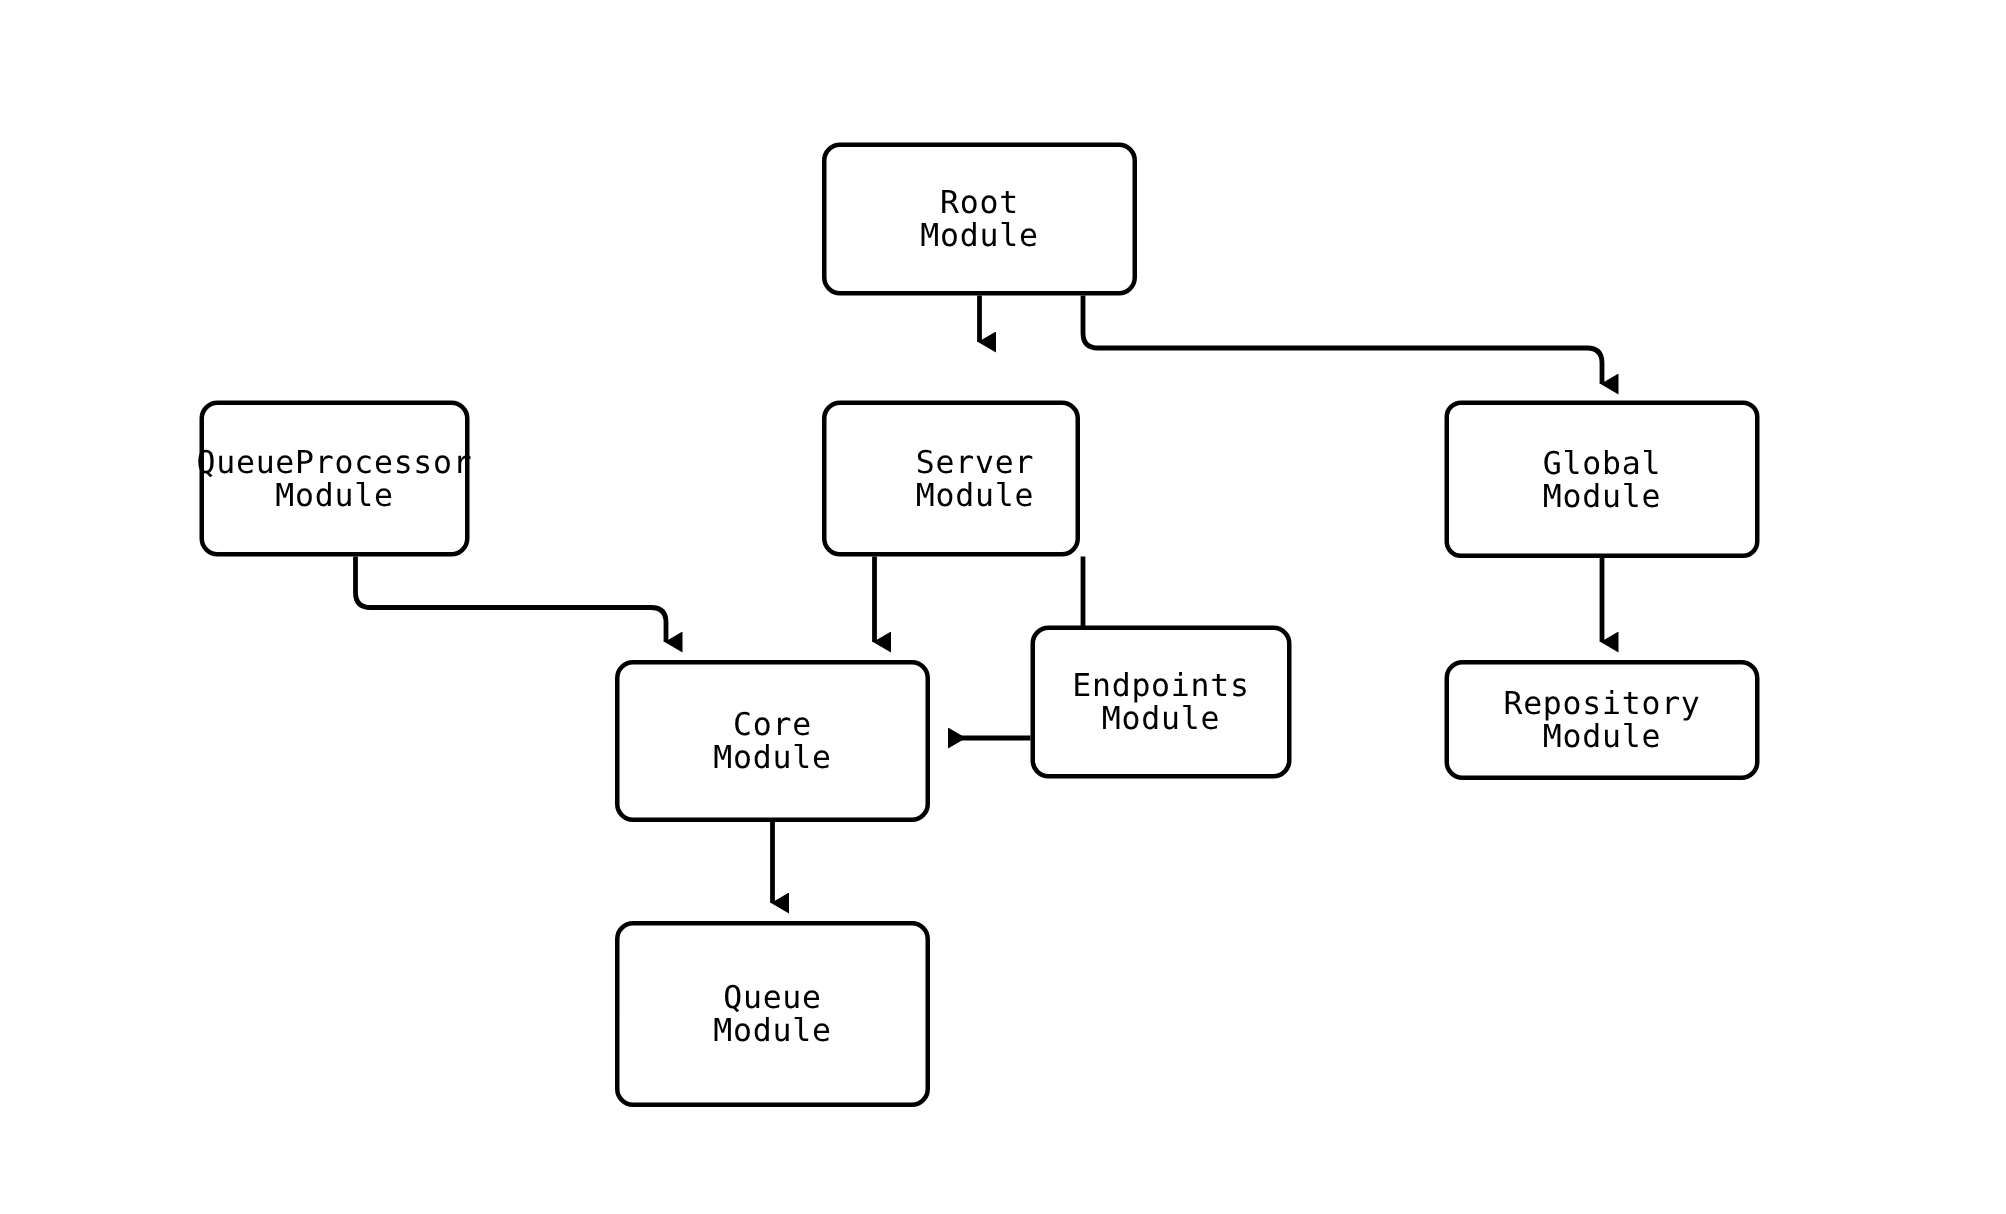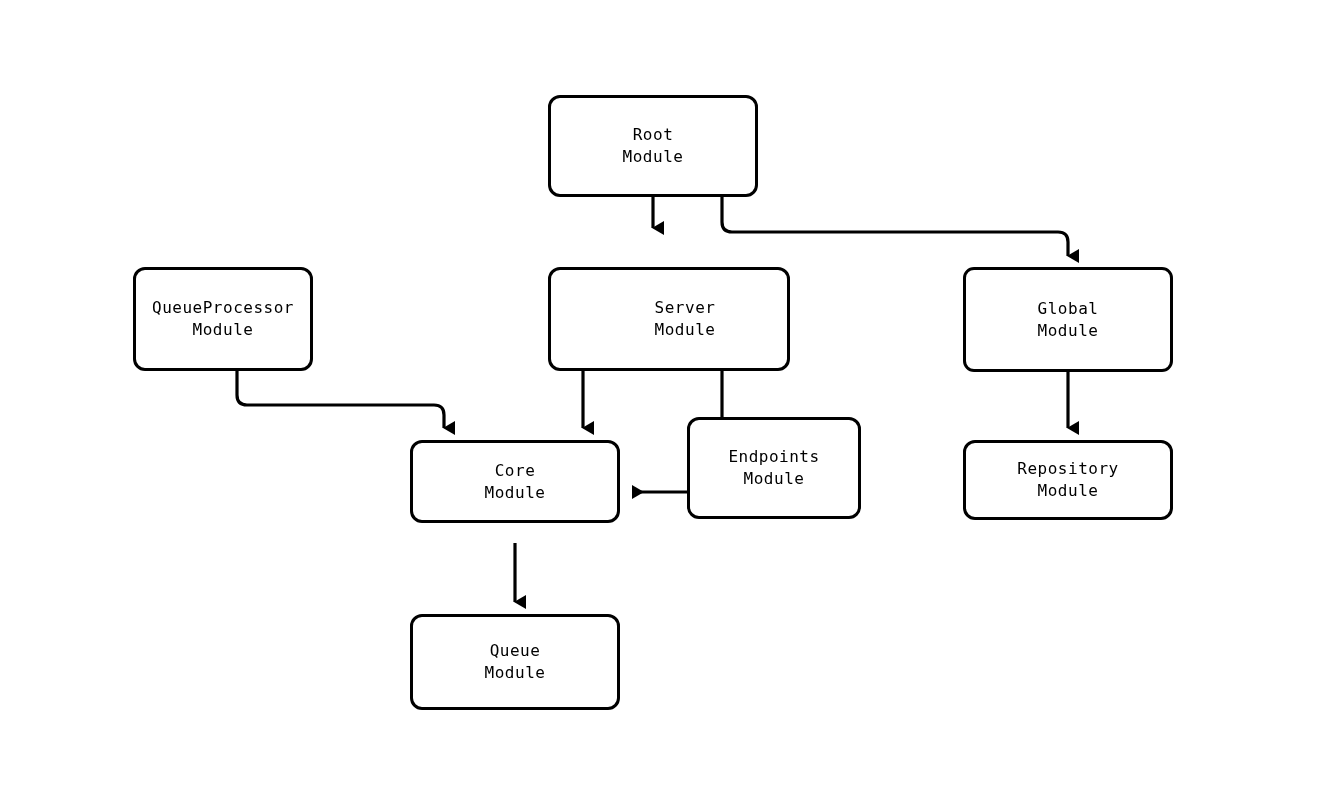--- a/index.html
+++ b/index.html
@@ -28,21 +28,21 @@
     box-sizing: border-box;
     background: #ffffff;
     border: 3px solid #000000;
     border-radius: 12px;
     display: flex;
     flex-direction: column;
     align-items: center;
     justify-content: center;
     text-align: left;
     color: #000000;
-    font-size: 16px;
+    font-size: 21px;
     line-height: 22px;
     letter-spacing: 0.5px;
   }
   .node-line {
     display: block;
     white-space: pre;
   }
 </style>
 </head>
 <body>
@@ -82,43 +82,43 @@
   <div class="node" style="left:548px; top:95px; width:210px; height:102px;">
     <span class="node-line">Root</span>
     <span class="node-line">Module</span>
   </div>
 
   <div class="node" style="left:133px; top:267px; width:180px; height:104px;">
     <span class="node-line">QueueProcessor</span>
     <span class="node-line">Module</span>
   </div>
 
-  <div class="node" style="left:548px; top:267px; width:242px; height:104px;padding-left:32px;">
+  <div class="node" style="left:548px; top:267px; width:172px; height:104px;padding-left:32px;">
     <span class="node-line">Server</span>
     <span class="node-line">Module</span>
   </div>
 
   <div class="node" style="left:963px; top:267px; width:210px; height:105px;border-radius:11px;">
     <span class="node-line">Global</span>
     <span class="node-line">Module</span>
   </div>
 
-  <div class="node" style="left:410px; top:440px; width:210px; height:83px;">
+  <div class="node" style="left:410px; top:440px; width:210px; height:108px;">
     <span class="node-line">Core</span>
     <span class="node-line">Module</span>
   </div>
 
   <div class="node" style="left:687px; top:417px; width:174px; height:102px;">
     <span class="node-line">Endpoints</span>
     <span class="node-line">Module</span>
   </div>
 
   <div class="node" style="left:963px; top:440px; width:210px; height:80px;">
     <span class="node-line">Repository</span>
     <span class="node-line">Module</span>
   </div>
 
-  <div class="node" style="left:410px; top:614px; width:210px; height:96px;">
+  <div class="node" style="left:410px; top:614px; width:210px; height:124px;">
     <span class="node-line">Queue</span>
     <span class="node-line">Module</span>
   </div>
 
 </div>
 
 </body></html>

